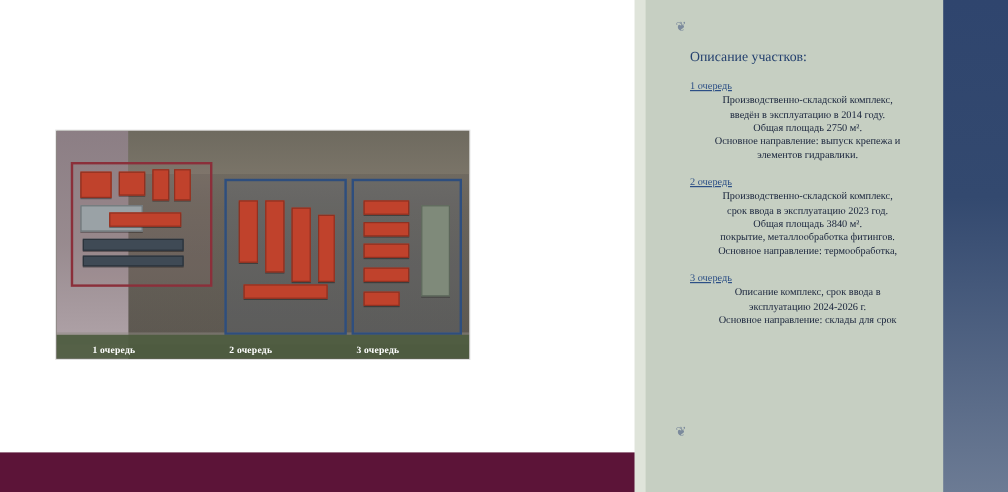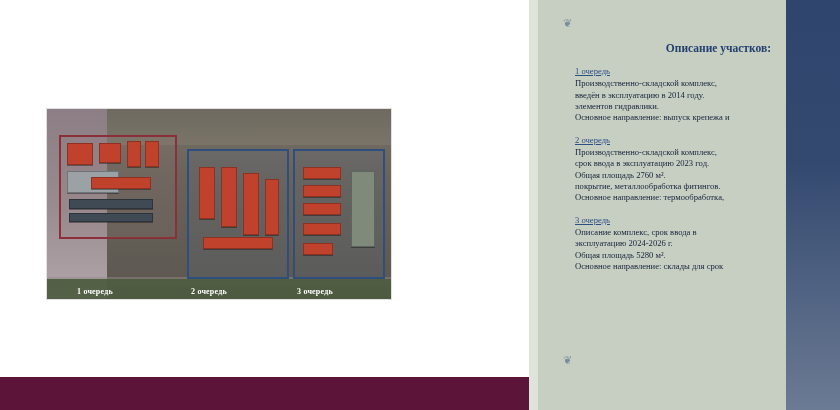--- a/index.html
+++ b/index.html
@@ -169,38 +169,38 @@
 
   .text-block {
     position: absolute;
     left: 46px;
     top: 42px;
     width: 196px;
   }
   .panel-title {
     font-family: "Liberation Serif", serif;
     font-size: 11.5px;
-    font-weight: bold;
+    font-weight: normal;
     color: #24406e;
-    text-align: right;
+    text-align: left;
     margin: 0 0 12px 0;
   }
   .para {
     margin: 0 0 11px 0;
     font-size: 8.6px;
     line-height: 1.32;
     color: #17223a;
   }
   .para .head {
     display: block;
     color: #2c4f86;
     text-decoration: underline;
     margin-bottom: 1px;
   }
-  .para .line { display: block; }
+  .para .line { display: block; text-align: center; }
 </style>
 </head>
 <body>
 
 <div class="slide">
 
   <div class="left-pane">
 
     <div class="aerial">
       <div class="ground"></div>
@@ -252,36 +252,36 @@
     <div class="ornament orn-top">❦</div>
     <div class="ornament orn-bottom">❦</div>
 
     <div class="text-block">
       <div class="panel-title">Описание участков:</div>
 
       <div class="para">
         <span class="head">1 очередь</span>
         <span class="line">Производственно-складской комплекс,</span>
         <span class="line">введён в эксплуатацию в 2014 году.</span>
+        <span class="line">Общая площадь 2750 м².</span>
+        <span class="line">Основное направление: выпуск крепежа и</span>
         <span class="line">элементов гидравлики.</span>
-        <span class="line">Основное направление: выпуск крепежа и</span>
       </div>
 
       <div class="para">
         <span class="head">2 очередь</span>
         <span class="line">Производственно-складской комплекс,</span>
         <span class="line">срок ввода в эксплуатацию 2023 год.</span>
-        <span class="line">Общая площадь 2760 м².</span>
+        <span class="line">Общая площадь 3840 м².</span>
         <span class="line">покрытие, металлообработка фитингов.</span>
         <span class="line">Основное направление: термообработка,</span>
       </div>
 
       <div class="para">
         <span class="head">3 очередь</span>
         <span class="line">Описание комплекс, срок ввода в</span>
         <span class="line">эксплуатацию 2024-2026 г.</span>
-        <span class="line">Общая площадь 5280 м².</span>
         <span class="line">Основное направление: склады для срок</span>
       </div>
     </div>
   </div>
 
 </div>
 
 </body></html>

